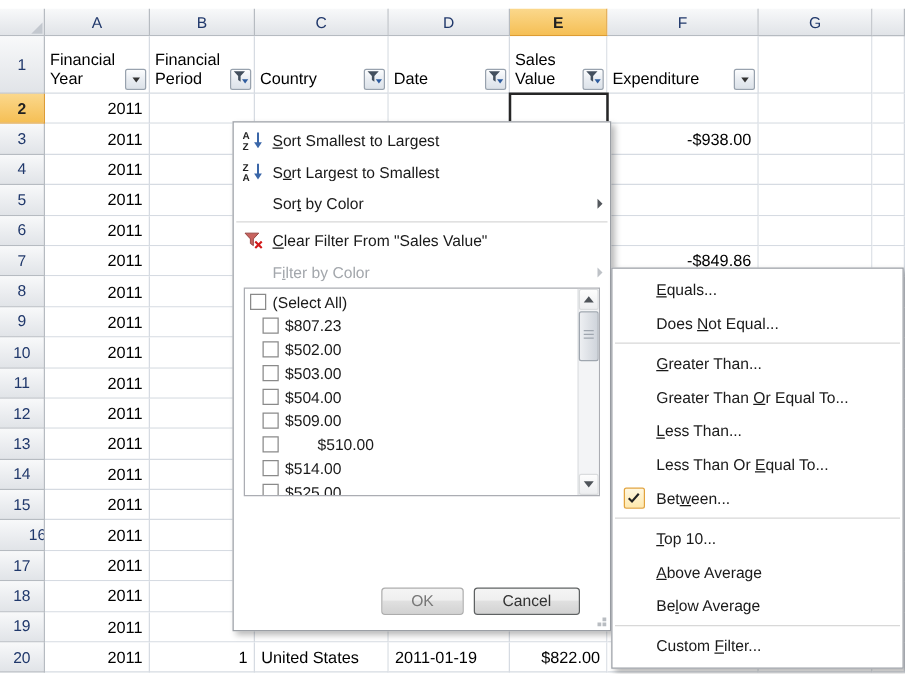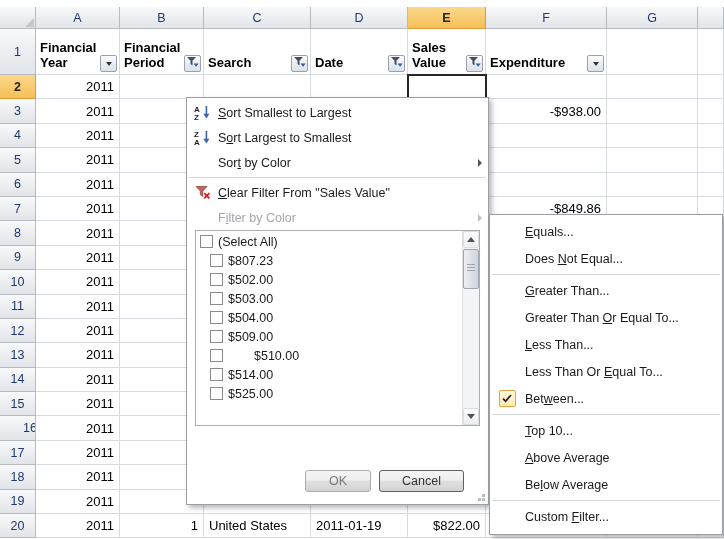--- a/index.html
+++ b/index.html
@@ -17,21 +17,21 @@
     color:#20386B;font-size:12.5px;display:flex;align-items:center;justify-content:center;
     flex:none;position:relative;overflow:hidden}
   .hcell.sel{background:linear-gradient(#FBD88C,#F5BF55);border-color:#DD9C33;color:#222;font-weight:bold}
   .ctri{position:absolute;right:1px;bottom:1px;width:0;height:0;
     border-left:9px solid transparent;border-bottom:9px solid #C3C8CF}
   .cell{border-right:1px solid #D6DBE2;border-bottom:1px solid #D6DBE2;
     font-size:13px;color:#000;display:flex;align-items:center;
     white-space:nowrap;overflow:hidden;padding:0 5px;flex:none;background:#fff}
   .al-r{justify-content:flex-end}
   .al-l{justify-content:flex-start}
-  .cell.h1{font-weight:bold;position:relative;flex-direction:column;align-items:stretch;
+  .cell.h1{font-weight:normal;position:relative;flex-direction:column;align-items:stretch;
     justify-content:flex-end;padding:2px 2px 4px 4px;line-height:14.5px}
   .h1t{padding-right:14px;white-space:normal}
   .fbtn{position:absolute;right:2px;bottom:2px;width:17px;height:17px;border:1px solid #98A2AE;
     border-radius:2px;background:linear-gradient(#FCFDFE,#E9EDF2 50%,#DCE2E9);
     display:flex;align-items:center;justify-content:center}
   .arr{width:0;height:0;border-top:4px solid #333;
     border-left:3.5px solid transparent;border-right:3.5px solid transparent;display:block}
   .active-cell{position:absolute;left:407px;top:74px;width:80px;height:26px;
     border:2px solid #262626;z-index:5;background:transparent}
 
@@ -49,21 +49,21 @@
   .menu-sep{border-top:1px solid #D8D8D8;margin:2px 2px}
   .chk{width:17px;height:17px;border:1px solid #E2A33C;border-radius:2px;
     background:linear-gradient(#FFF7DF,#FFE9AE);display:flex;align-items:center;justify-content:center}
 
   .search-wrap{margin:4px 8px 6px 8px;height:22px;border:1px solid #ABADB3;background:#fff;
     display:flex;align-items:center;padding:0 4px}
   .search-wrap input{border:none;outline:none;flex:1;font-family:"Liberation Sans",sans-serif;
     font-size:12.5px;color:#444;background:transparent}
   .search-wrap input::placeholder{color:#8E9298}
 
-  .listbox{margin:0 8px;height:196px;border:1px solid #ABADB3;position:relative;overflow:hidden;background:#fff}
+  .listbox{margin:0 8px;height:167px;border:1px solid #ABADB3;position:relative;overflow:hidden;background:#fff}
   .list-items{position:absolute;left:0;top:0;right:17px;bottom:0;overflow:hidden;padding-top:1px}
   .vitem{height:19px;display:flex;align-items:center;padding-left:4px;font-size:12.5px}
   .cbox{width:13px;height:13px;border:1px solid #8A8A8A;background:#fff;margin-right:5px;flex:none}
   .vscroll{position:absolute;top:0;right:0;bottom:0;width:17px;background:#F3F4F6;border-left:1px solid #E0E1E3}
   .sbtn{position:absolute;left:0;width:16px;height:17px;border:1px solid #DADCDE;border-radius:2px;
     background:linear-gradient(#FDFDFD,#EDEEF0);display:flex;align-items:center;justify-content:center}
   .sbtn.up{top:0}.sbtn.down{bottom:0}
   .tri-up{width:0;height:0;border-bottom:5px solid #4F545A;border-left:4px solid transparent;border-right:4px solid transparent}
   .tri-dn{width:0;height:0;border-top:5px solid #4F545A;border-left:4px solid transparent;border-right:4px solid transparent}
   .sthumb{position:absolute;left:0;top:18px;width:16px;height:40px;border:1px solid #9FA6AF;border-radius:2px;
@@ -120,21 +120,21 @@
         <div class="cell h1" style="width: 84px;">
           <div class="h1t">Financial Period</div>
           <div class="fbtn">
             <span><svg width="13" height="12" viewBox="0 0 13 12">
                 <path d="M1 1 h9 l-3.5 3.8 v4.6 l-2 -1.4 v-3.2 z" fill="#44505E"></path>
                 <path d="M7.6 7.4 h5 l-2.5 3.4 z" fill="#2E5C9E"></path>
               </svg></span>
           </div>
         </div>
         <div class="cell h1" style="width: 107px;">
-          <div class="h1t">Search</div>
+          <div class="h1t">Country</div>
           <div class="fbtn">
             <span><svg width="13" height="12" viewBox="0 0 13 12">
                 <path d="M1 1 h9 l-3.5 3.8 v4.6 l-2 -1.4 v-3.2 z" fill="#44505E"></path>
                 <path d="M7.6 7.4 h5 l-2.5 3.4 z" fill="#2E5C9E"></path>
               </svg></span>
           </div>
         </div>
         <div class="cell h1" style="width: 97px;">
           <div class="h1t">Date</div>
           <div class="fbtn">

